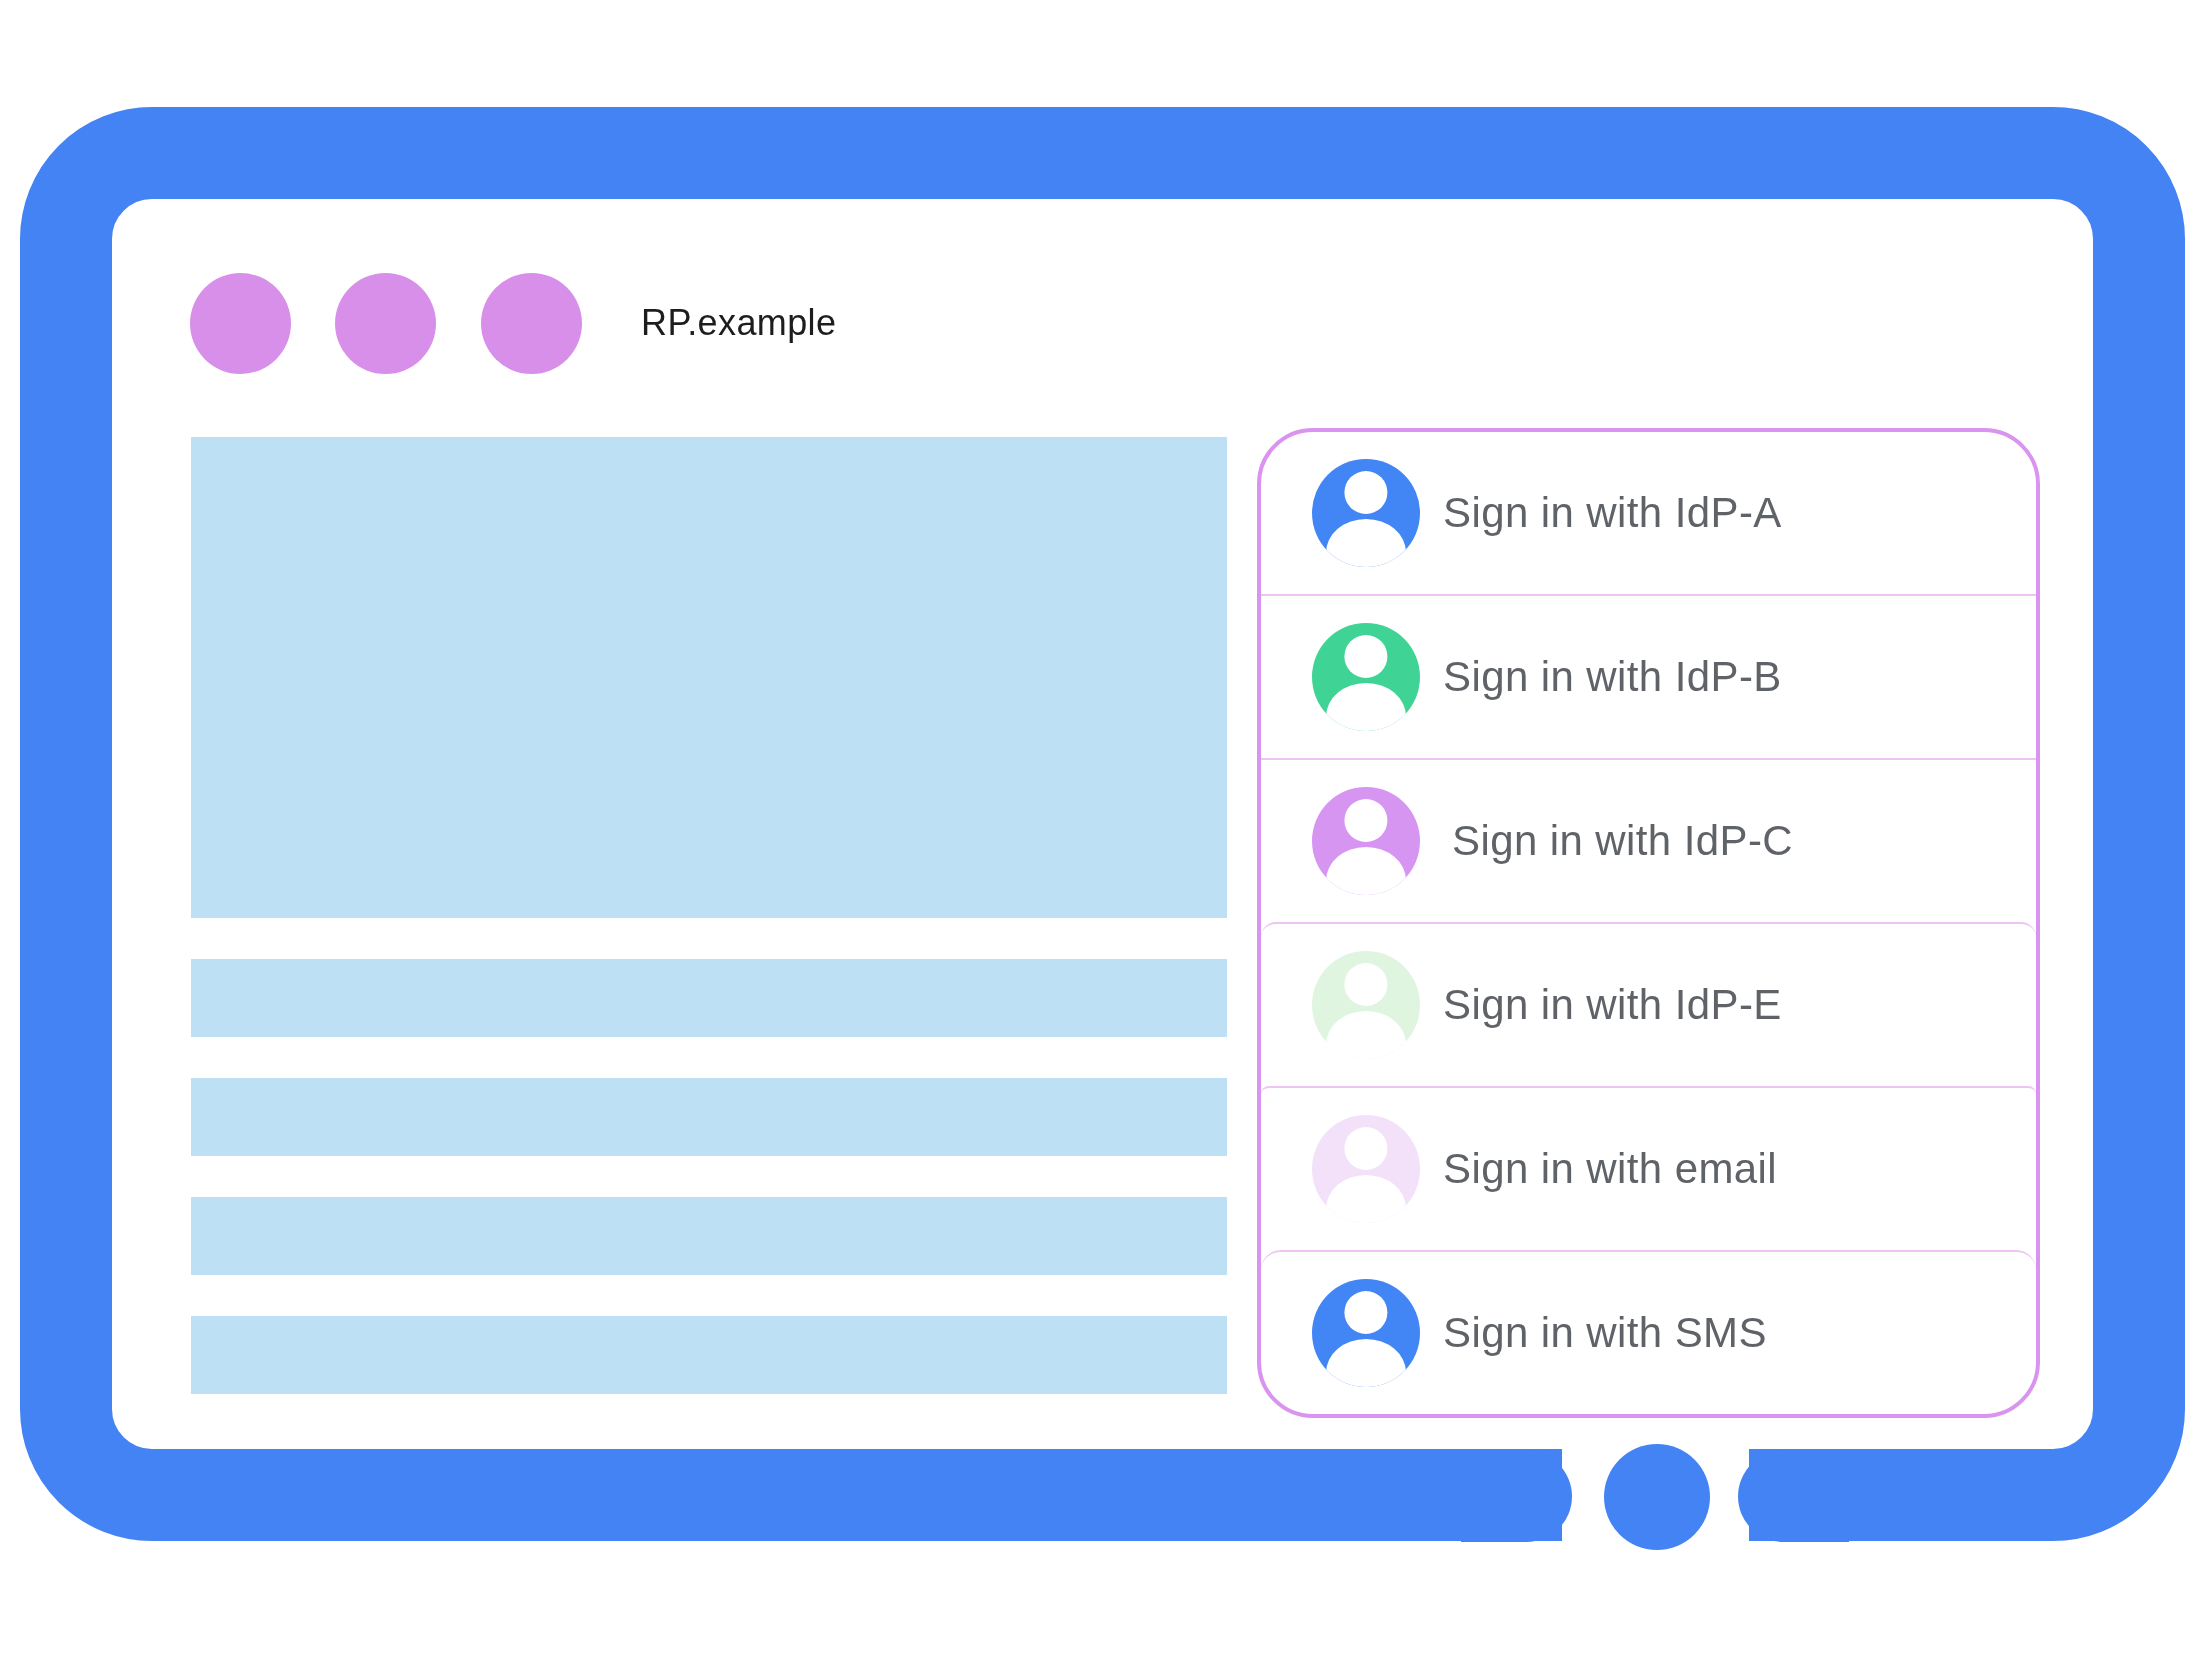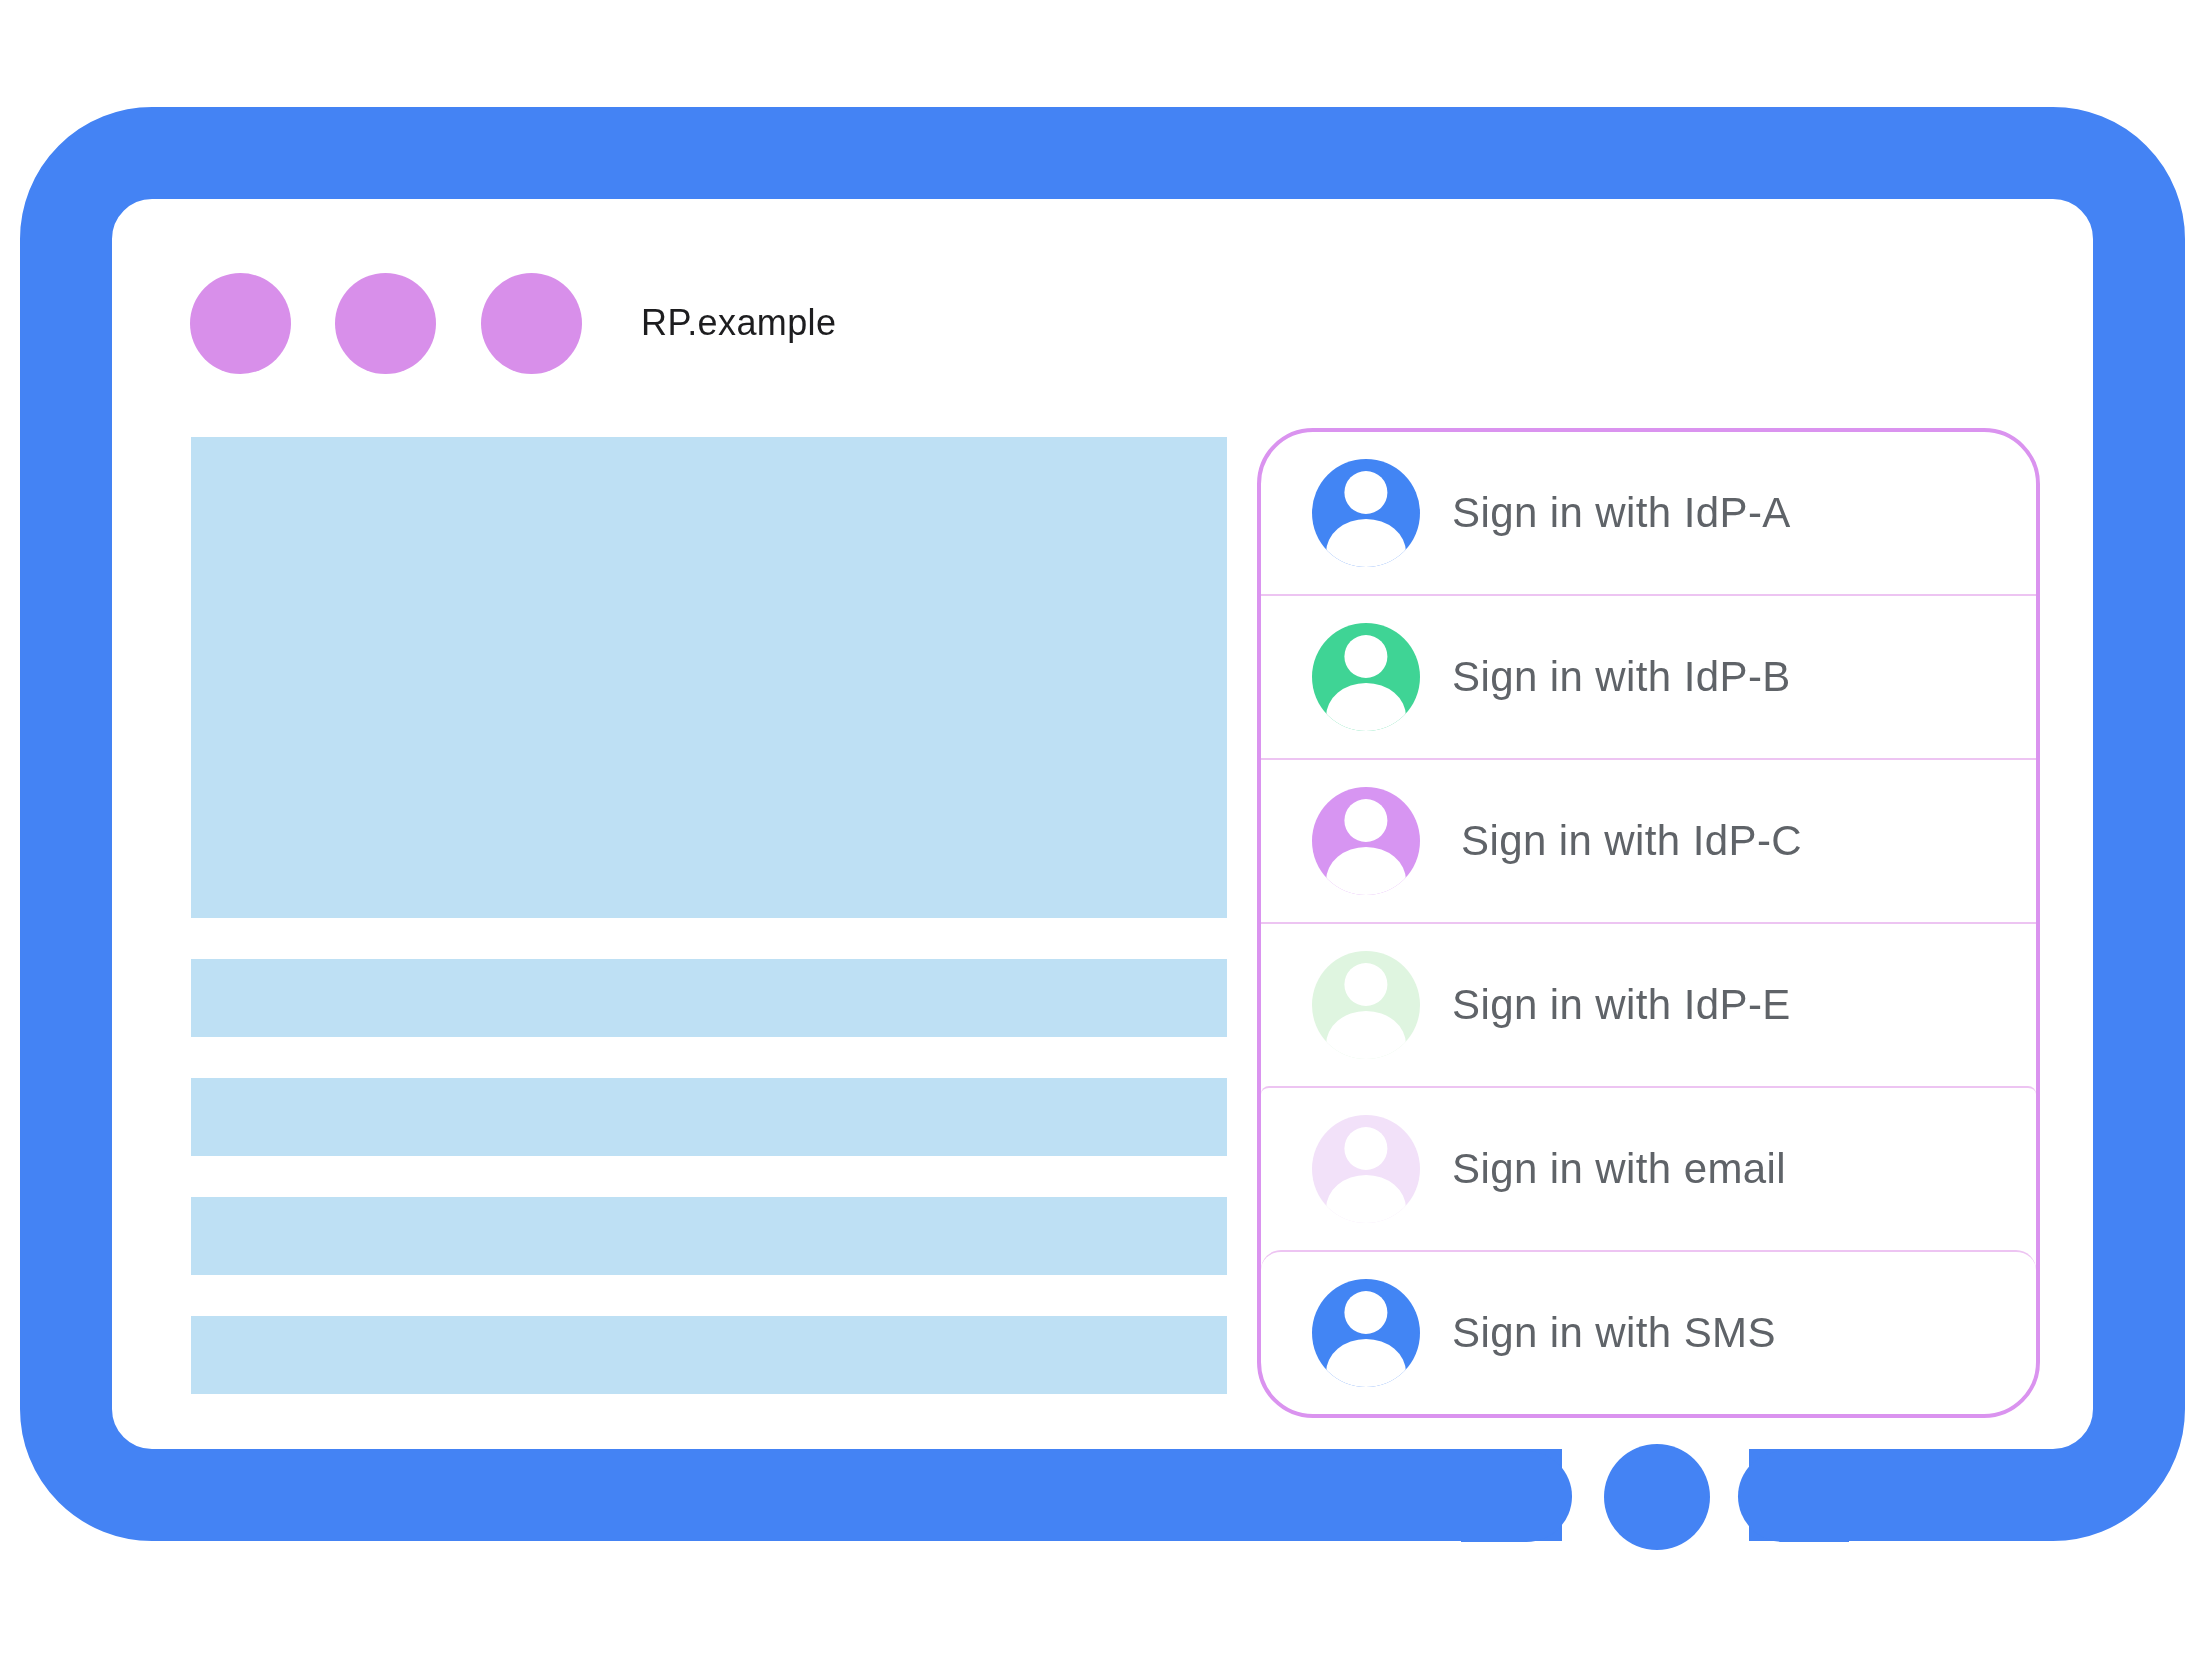--- a/index.html
+++ b/index.html
@@ -85,21 +85,21 @@
     width:40%; height:40%; transform:translateX(-50%);
     background:#ffffff; border-radius:50%;
   }
   .avatar .torso {
     position:absolute; left:50%; top:56%;
     width:74%; height:62%; transform:translateX(-50%);
     background:#ffffff; border-radius:50%;
   }
   .signin-label {
     font-size:42px; font-weight:500; color:#5F6368;
-    letter-spacing:0.4px; white-space:nowrap;margin-left:9px;
+    letter-spacing:0.4px; white-space:nowrap;
   }
 </style>
 </head>
 <body>
 
 <div class="stage">
 
   <div class="device-frame"></div>
 
   <div class="bezel-cutout"></div>
@@ -139,21 +139,21 @@
 
     <div class="signin-row" style="flex: 1 1 0px; gap: 32px;">
       <span class="avatar" style="background: rgb(215, 149, 242);">
         <span class="head"></span>
         <span class="torso"></span>
       </span>
       <span class="signin-label">Sign in with IdP-C</span>
     </div>
 
 
-    <div class="signin-row" style="flex: 1 1 0px;">
+    <div class="signin-row" style="flex: 1 1 0px; border-radius: 15px;">
       <span class="avatar" style="background: rgb(223, 245, 224);">
         <span class="head"></span>
         <span class="torso"></span>
       </span>
       <span class="signin-label">Sign in with IdP-E</span>
     </div>
 
     <div class="signin-row" style="flex: 1 1 0px; border-radius: 8px;">
       <span class="avatar" style="background: rgb(242, 225, 249);">
         <span class="head"></span>

